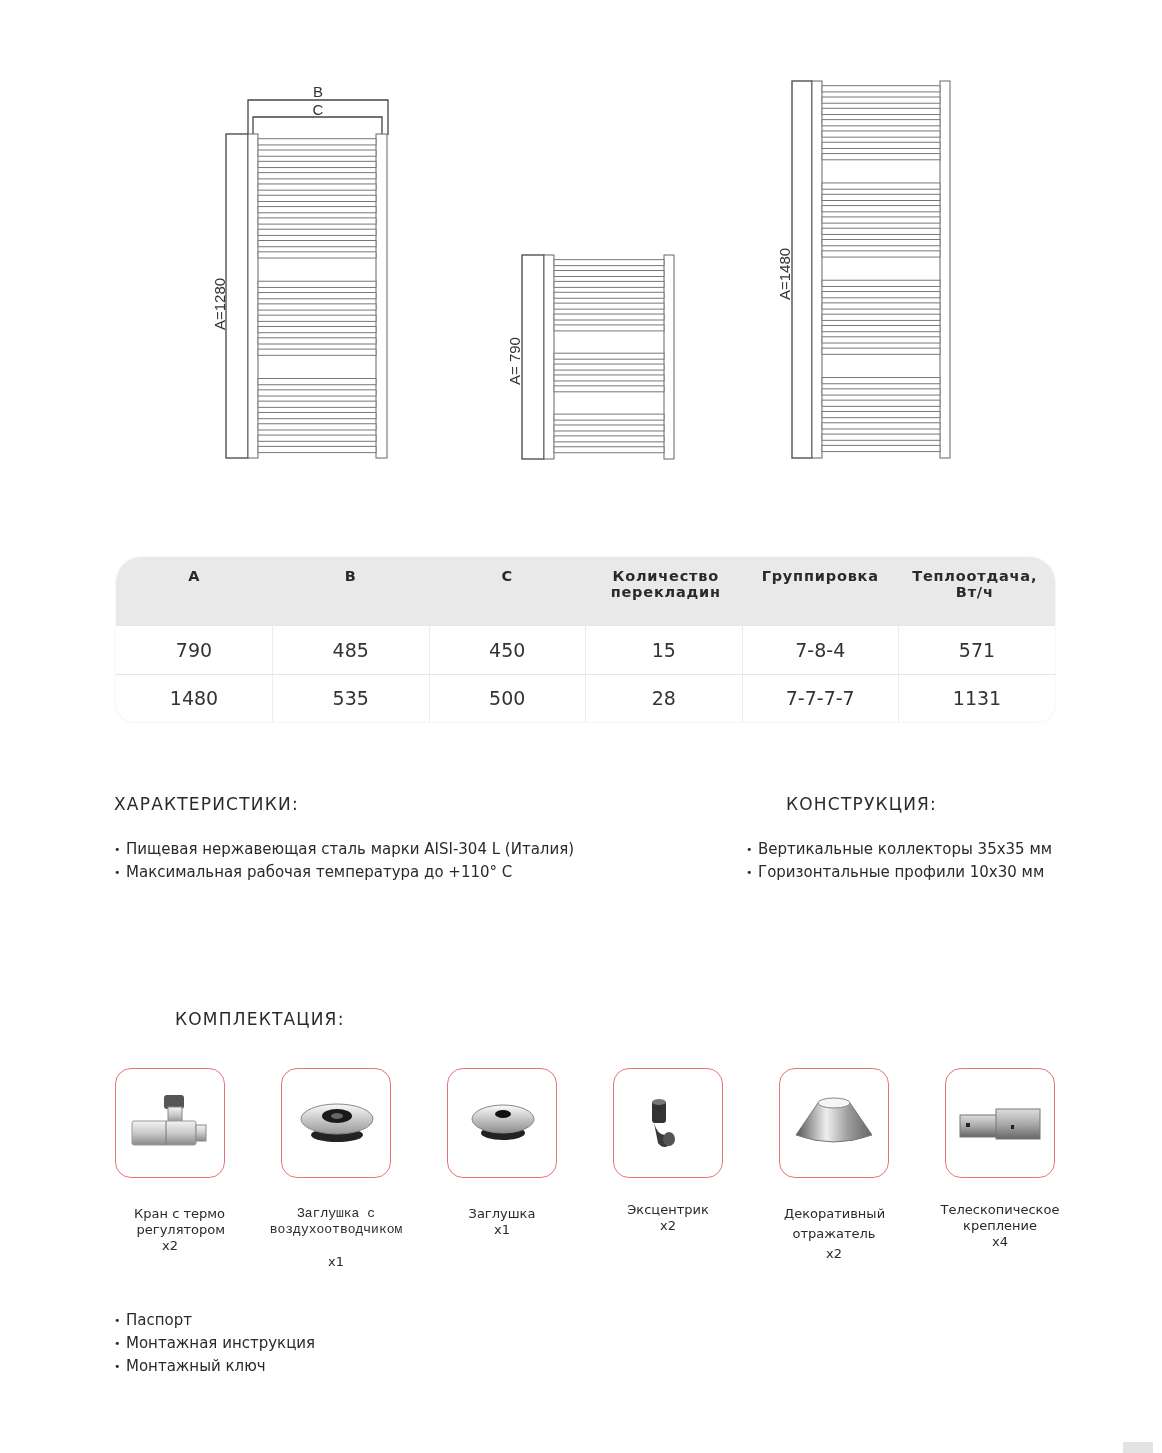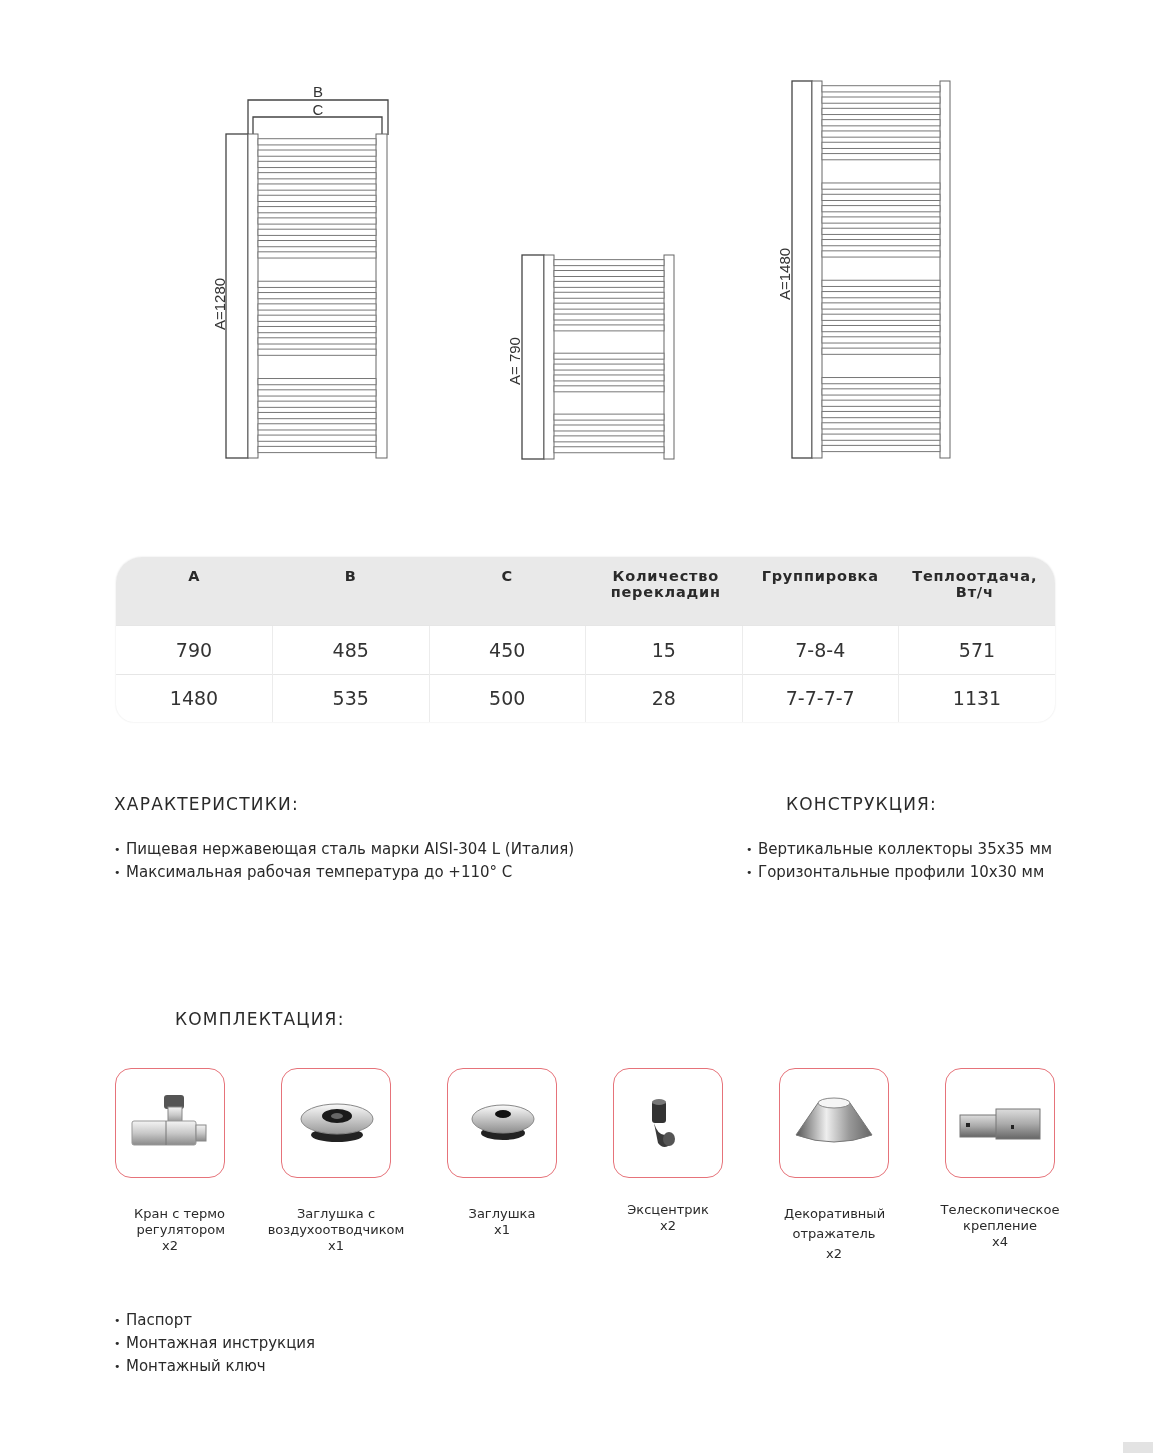--- a/index.html
+++ b/index.html
@@ -224,21 +224,21 @@
             <stop offset="1" stop-color="#999"></stop>
           </linearGradient>
         </defs>
       <ellipse cx="55" cy="66" rx="26" ry="7" fill="#222"></ellipse>
       <ellipse cx="55" cy="50" rx="36" ry="15" fill="url(#chrome2)" stroke="#888"></ellipse>
       <ellipse cx="55" cy="47" rx="15" ry="7" fill="#1a1a1a"></ellipse>
       <ellipse cx="55" cy="47" rx="6" ry="3" fill="#666"></ellipse>
     </svg>
   </div>
   <div class="acc-label">
-    <div style="width:150px;margin:0 0 0 -5px;">Заглушка с воздухоотводчиком</div>
+    <div style="width:150px;margin:0 0 16px -5px;font-family:Liberation Mono, monospace;">Заглушка с воздухоотводчиком</div>
     <div>x1</div>
   </div>
 </div>
 
 <div class="acc" style="left:432px;top:1068px;">
   <div class="acc-box">
     <svg width="108" height="108">
       <defs>
           <linearGradient id="chrome3" x1="0" y1="0" x2="0" y2="1">
             <stop offset="0" stop-color="#fbfbfb"></stop>

